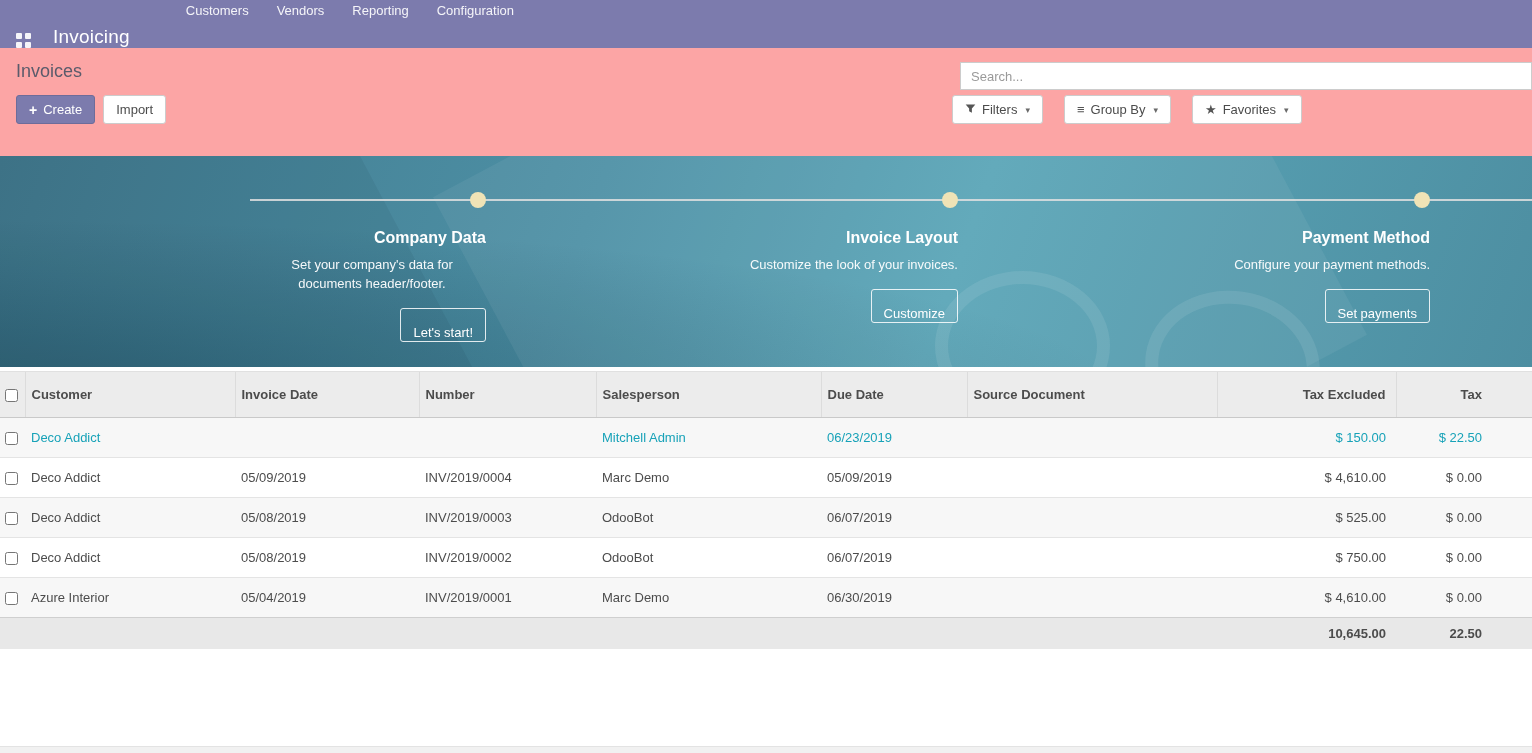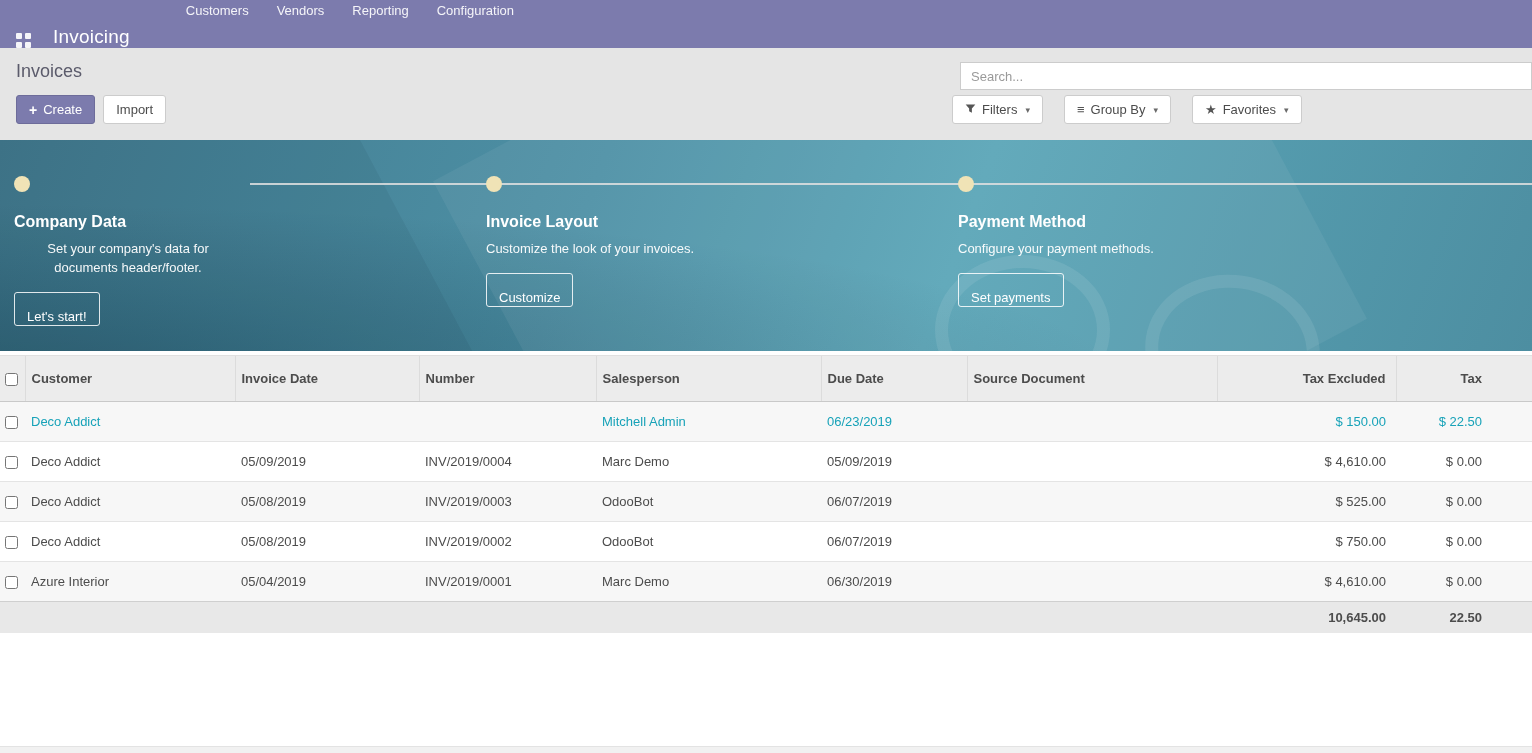--- a/index.html
+++ b/index.html
@@ -34,21 +34,21 @@
   }
   .apps-icon i { background: rgba(255,255,255,.92); border-radius: 1px; display: block; }
   .app-name { font-size: 19px; margin-left: 22px; font-weight: 500; letter-spacing: .2px; cursor: pointer; }
   .nav-menus { display: flex; margin-left: 42px; }
   .nav-menus span {
     padding: 16px 14px; line-height: 42px; font-size: 13px;
     color: rgba(255,255,255,.92); cursor: pointer; white-space: nowrap;
   }
 
   
-  .control-panel { position: relative; height: 92px; background: #e5e5e5; }
+  .control-panel { position: relative; height: 108px; background: #fca5a5; }
   .breadcrumb { position: absolute; left: 16px; top: 13px; font-size: 18px; font-weight: 400; color: #5b5b6b; }
   .search-input {
     position: absolute; right: 0; top: 14px; width: 572px; height: 28px;
     border: 1px solid #ccc; padding: 0 10px; font-size: 13px; color: #4c4c4c;
     outline: none; font-family: "Liberation Sans", sans-serif; background: #fff;
   }
   .search-input::placeholder { color: #9a9a9a; }
   .left-buttons { position: absolute; left: 16px; top: 47px; display: flex; gap: 8px; }
   .btn {
     height: 29px; padding: 0 12px; border: 1px solid #ccc; background: #fff;
@@ -81,21 +81,21 @@
     position: absolute; width: 175px; height: 150px; border-radius: 50%;
     border: 13px solid rgba(235,246,250,.10);
   }
   .banner .lens.l1 { left: 935px; top: 115px; }
   .banner .lens.l2 { left: 1145px; top: 135px; transform: rotate(8deg); }
   .progress-line {
     position: absolute; left: 250px; right: 0; top: 43px; height: 2px;
     background: rgba(224,224,224,.85); z-index: 1;
   }
   .steps { position: absolute; left: 14px; top: 0; display: flex; z-index: 2; }
-  .step { width: 472px; display: flex; flex-direction: column; align-items: flex-start; text-align: center; }
+  .step { width: 472px; display: flex; flex-direction: column; align-items: flex-end; text-align: center; }
   .dot {
     width: 16px; height: 16px; border-radius: 50%;
     background: var(--step-dot, #f0e3b6); margin-top: 36px; z-index: 2;
   }
   .step h3 { margin-top: 21px; font-size: 16px; font-weight: bold; color: #fff; }
   .step p { margin-top: 9px; max-width: 228px; color: rgba(255,255,255,.95); line-height: 1.45; font-size: 13px; }
   .btn-outline {
     margin-top: 14px; height: 29px; padding: 16px 12px;
     background: transparent; border: 1px solid rgba(255,255,255,.85);
     color: #fff; border-radius: 3px; font-size: 13px; cursor: pointer;

